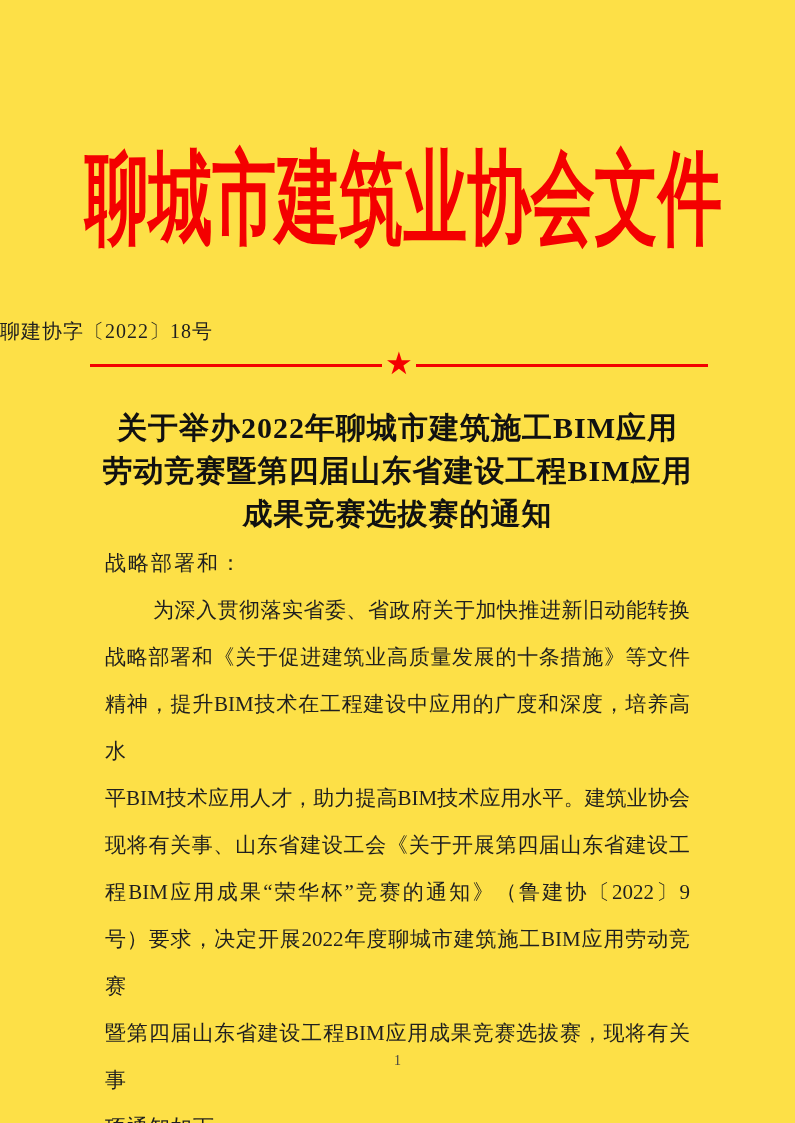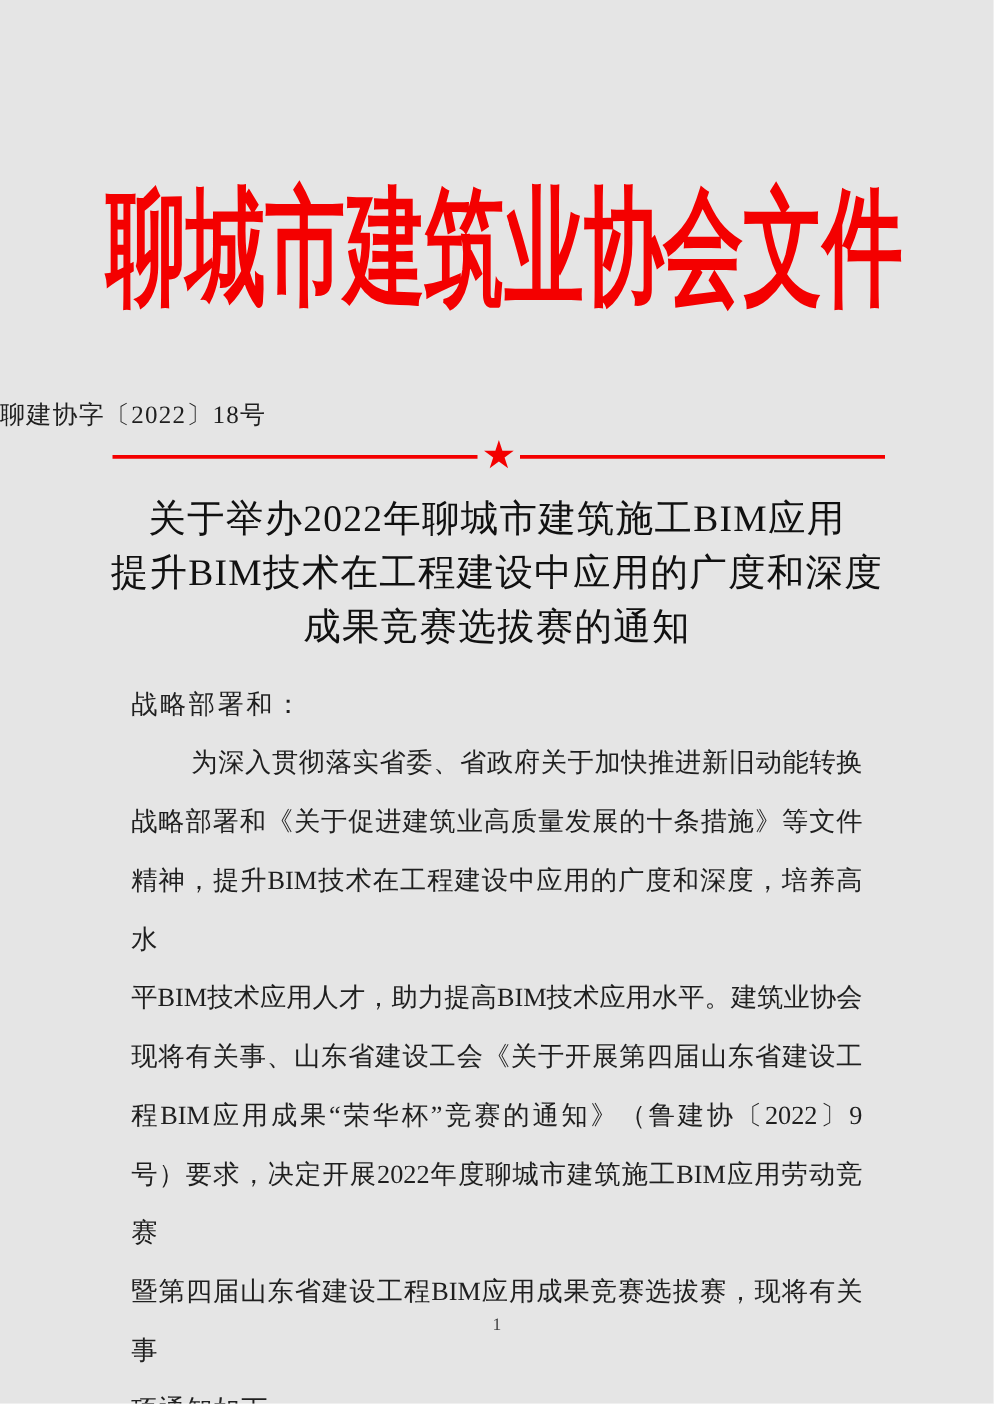--- a/index.html
+++ b/index.html
@@ -2,21 +2,21 @@
 <html style="--red: #f40000; --text: #1f1f1f;"><head>
 <meta charset="utf-8">
 <style>
   :root { --red: #f40000; --text: #1f1f1f; }
   * { box-sizing: border-box; }
   html, body { margin: 0; padding: 0; background: #ffffff; }
   .page {
     position: relative;
     width: 795px;
     height: 1123px;
-    background: #e5e5e5;
+    background: #fde047;
     font-family: "Liberation Serif", "DejaVu Serif", serif;
     overflow: hidden;
     margin: 0 auto;
   }
   
   .masthead {
     position: absolute;
     top: 130px;
     left: 0;
     width: 795px;
@@ -61,23 +61,23 @@
     margin: 0 3px;
     position: relative;
     top: -2px;
   }
   
   .title {
     position: absolute;
     top: 394px;
     left: 60px;
     right: 60px;
-    margin: 0;
+    margin: 12px;
     font-size: 30px;
-    font-weight: normal;
+    font-weight: bold;
     line-height: 43px;
     letter-spacing: 1px;
     text-align: center;
     color: #111111;
   }
   
   .salutation {
     position: absolute;
     top: 540px;
     left: 105px;
@@ -131,21 +131,21 @@
   <div class="docno">聊建协字〔2022〕18号</div>
 
   <div class="divider">
     <span class="rule"></span>
     <span class="star">★</span>
     <span class="rule"></span>
   </div>
 
   <h1 class="title">
       <div class="title-line">关于举办2022年聊城市建筑施工BIM应用</div>
-      <div class="title-line">提升BIM技术在工程建设中应用的广度和深度</div>
+      <div class="title-line">劳动竞赛暨第四届山东省建设工程BIM应用</div>
       <div class="title-line">成果竞赛选拔赛的通知</div>
     </h1>
 
   <div class="salutation">战略部署和：</div>
 
   <div class="bodytext">
       <div class="body-line fill indent">为深入贯彻落实省委、省政府关于加快推进新旧动能转换</div>
       <div class="body-line fill">战略部署和《关于促进建筑业高质量发展的十条措施》等文件</div>
       <div class="body-line fill">精神，提升BIM技术在工程建设中应用的广度和深度，培养高水</div>
       <div class="body-line fill">平BIM技术应用人才，助力提高BIM技术应用水平。建筑业协会</div>

